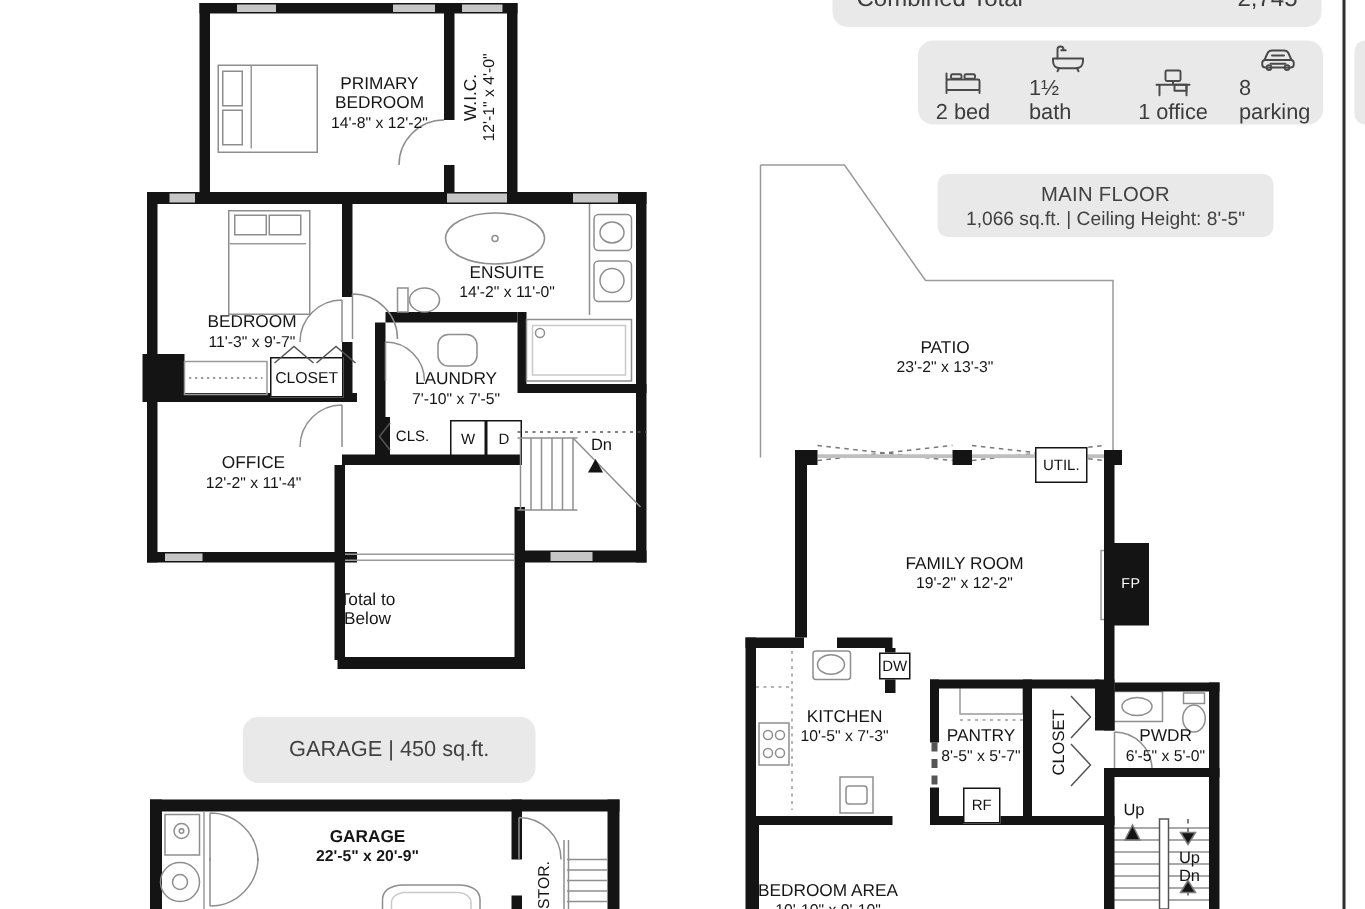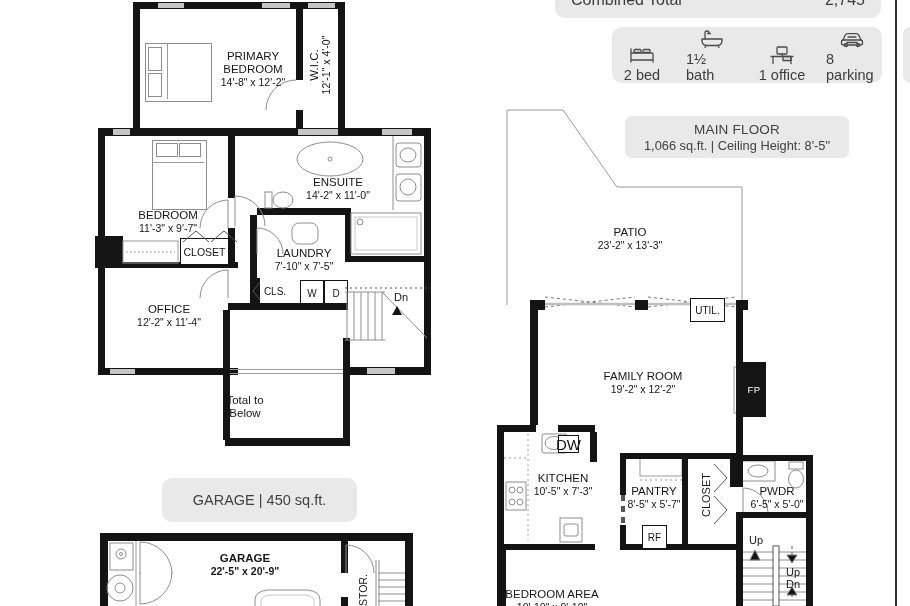--- a/index.html
+++ b/index.html
@@ -324,21 +324,21 @@
 
       <div class="wall" style="left:7px;top:450px;width:9px;height:56px;"></div>
     </div>
 
     <div class="box" style="left:200px;top:198px;width:33px;height:22px;">
       <span>UTIL.</span>
     </div>
     <div class="fpbox" style="left:252px;top:262px;width:24px;height:55px;">
       <span>FP</span>
     </div>
-    <div class="box" style="left:68px;top:335px;width:19px;height:16px;font-size:15px;">
+    <div class="box" style="left:96px;top:335px;width:19px;height:16px;font-size:10px;">
       <span>DW</span>
     </div>
     <div class="box" style="left:152px;top:425px;width:23px;height:22px;">
       <span>RF</span>
     </div>
 
     <div class="lbl" style="left:140px;top:126px;">
       <div>PATIO</div>
         <div class="dim">23'-2" x 13'-3"</div>
     </div>

